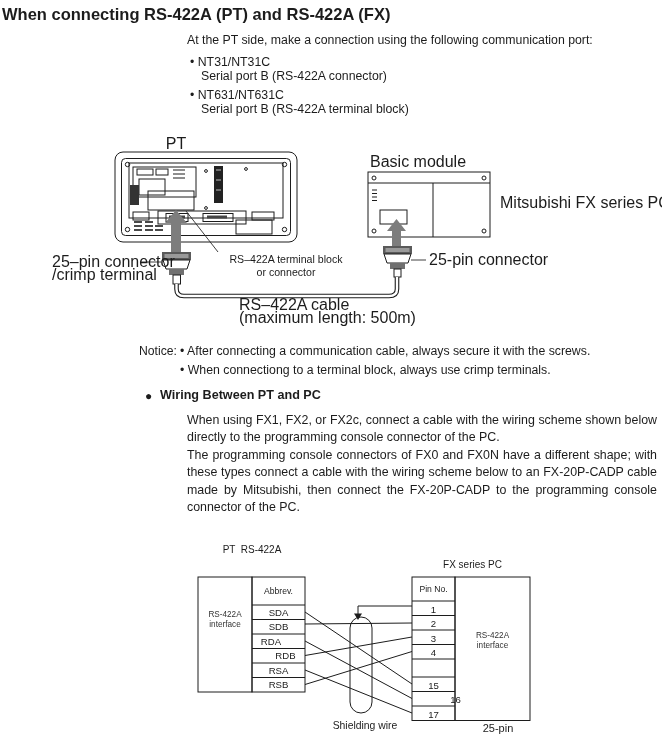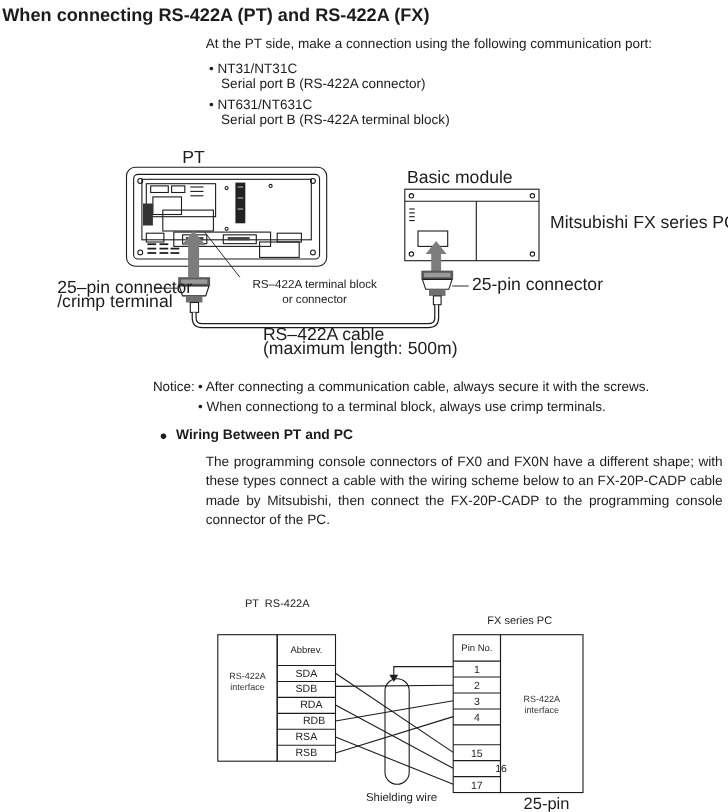--- a/index.html
+++ b/index.html
@@ -15,21 +15,21 @@
   .notice-label{font-size:12.2px;font-weight:normal;}
   .sec-head{font-size:12.6px;font-weight:bold;white-space:nowrap;}
   .sec-bullet{font-size:12px;}
   .diagram-label{font-size:16px;line-height:12.5px;white-space:nowrap;}
   .diagram-label-c{font-size:10.6px;line-height:12.5px;text-align:center;}
   .tbl-head{font-size:10px;text-align:center;white-space:pre;}
   .cell-sm{font-size:8.6px;text-align:center;}
   .cell-sig{font-size:9.6px;text-align:center;line-height:14px;}
   .iface{font-size:8.2px;line-height:9.6px;text-align:center;white-space:pre-line;color:#333;}
   .small-label{font-size:10.4px;text-align:center;}
-  .tiny-label{font-size:15px;}
+  .tiny-label{font-size:11px;text-align:center;}
   svg{position:absolute;left:0;top:0;}
   .ln{stroke:#1c1c1c;stroke-width:1;fill:none;}
   .lnthin{stroke:#2a2a2a;stroke-width:0.9;fill:none;}
   .boxw{stroke:#1c1c1c;stroke-width:1;fill:#fff;}
 </style>
 </head>
 <body>
 
 <svg width="662" height="738" viewBox="0 0 662 738">
 
@@ -211,32 +211,33 @@
 </div>
 <div class="abs list-line" style="left:180px;top:363px;">
   <span>•</span>
   <span>When connectiong to a terminal block, always use crimp terminals.</span>
 </div>
 
 <div class="abs sec-bullet" style="left:145px;top:389px;">●</div>
 <div class="abs sec-head" style="left:160px;top:388px;">Wiring Between PT and PC</div>
 
 <div class="abs para" style="left:187px;top:412px;">
+  <p>When using FX1, FX2, or FX2c, connect a cable with the wiring scheme shown below directly to the programming console connector of the PC.</p>
   <p>The programming console connectors of FX0 and FX0N have a different shape; with these types connect a cable with the wiring scheme below to an FX-20P-CADP cable made by Mitsubishi, then connect the FX-20P-CADP to the programming console connector of the PC.</p>
 </div>
 
 <div class="abs tbl-head" style="left:196px;top:544px;width:112px;">PT  RS-422A</div>
 <div class="abs tbl-head" style="left:415px;top:559px;width:115px;">FX series PC</div>
 
 <div class="abs cell-sm" style="left:252px;top:586px;width:53px;">Abbrev.</div>
 <div class="abs cell-sm" style="left:412px;top:584px;width:43px;">Pin No.</div>
 
 <div class="abs cell-sig" style="left:252px;top:605.5px;width:53px;">SDA</div>
 <div class="abs cell-sig" style="left:252px;top:620px;width:53px;">SDB</div>
-<div class="abs cell-sig" style="left:252px;top:634.5px;width:38px;padding-left:12px;">RDA</div>
+<div class="abs cell-sig" style="left:252px;top:634.5px;width:38px;">RDA</div>
 <div class="abs cell-sig" style="left:252px;top:649px;width:35px;padding-left:16px;">RDB</div>
 <div class="abs cell-sig" style="left:252px;top:663.5px;width:53px;">RSA</div>
 <div class="abs cell-sig" style="left:252px;top:678px;width:53px;">RSB</div>
 
 <div class="abs cell-sig" style="left:412px;top:602.5px;width:43px;">1</div>
 <div class="abs cell-sig" style="left:412px;top:617px;width:43px;">2</div>
 <div class="abs cell-sig" style="left:412px;top:631.5px;width:43px;">3</div>
 <div class="abs cell-sig" style="left:412px;top:646px;width:43px;">4</div>
 <div class="abs cell-sig" style="left:412px;top:663px;width:43px;"></div>
 <div class="abs cell-sig" style="left:412px;top:678.5px;width:43px;">15</div>

